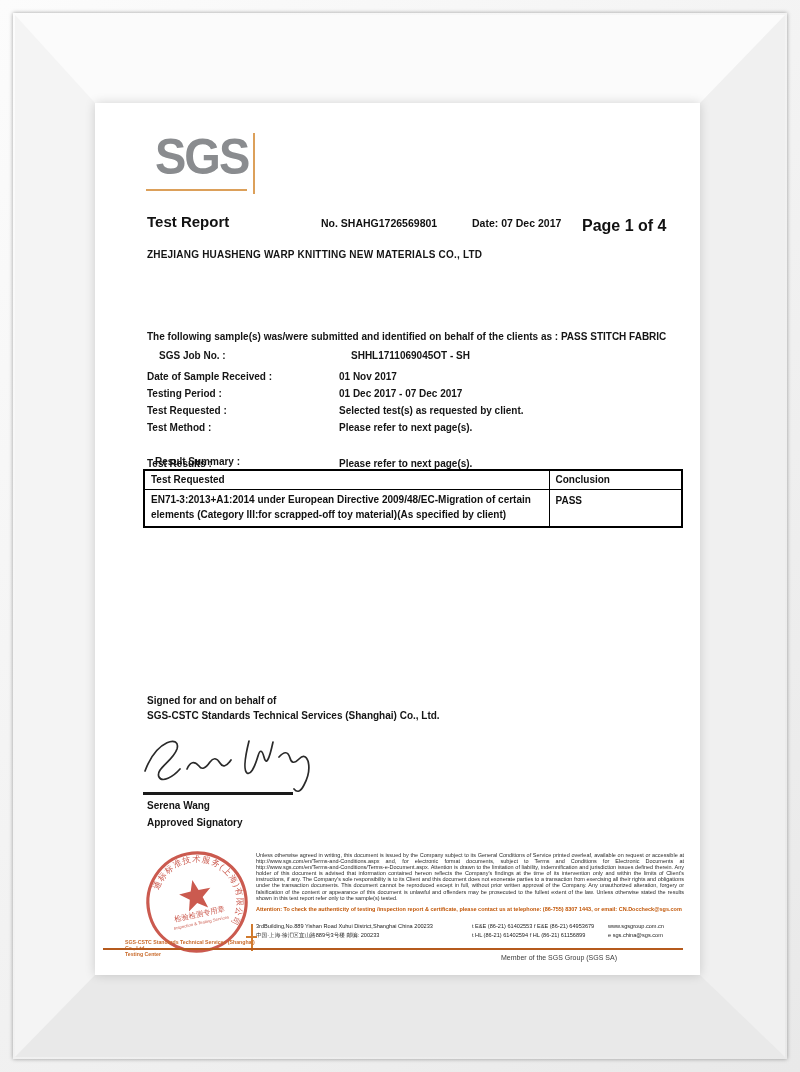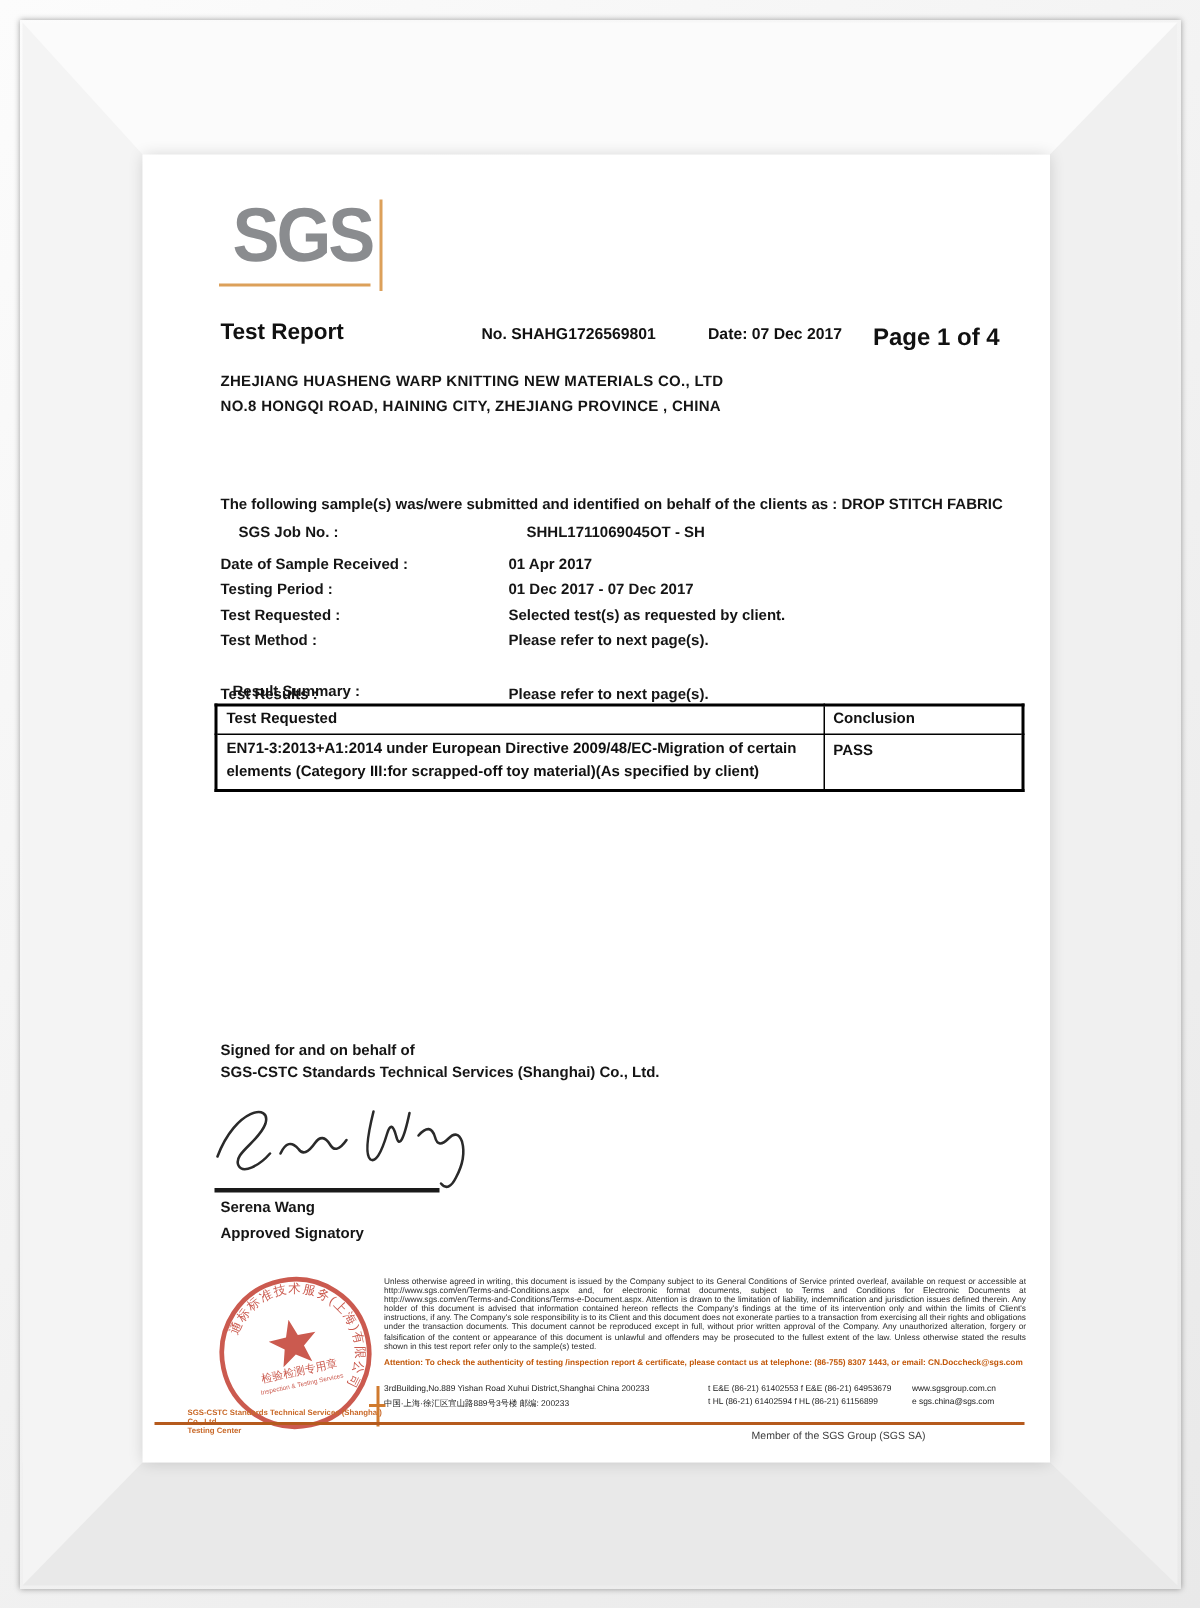--- a/index.html
+++ b/index.html
@@ -86,31 +86,30 @@
     <div class="abs sgs-logo">SGS</div>
     <div class="abs logo-underline"></div>
     <div class="abs logo-vline"></div>
 
     <div class="abs title doc-text">Test Report</div>
     <div class="abs hdr-no">No. SHAHG1726569801</div>
     <div class="abs hdr-date">Date: 07 Dec 2017</div>
     <div class="abs hdr-page">Page 1 of 4</div>
 
     <div class="abs client1 doc-text">ZHEJIANG HUASHENG WARP KNITTING NEW MATERIALS CO., LTD</div>
-    <div class="abs client2 doc-text">NO.8 HONGQI ROAD, HAINING CITY, ZHEJIANG PROVINCE , CHINA</div>
 
-    <div class="abs sample doc-text">The following sample(s) was/were submitted and identified on behalf of the clients as : DROP STITCH FABRIC</div>
+    <div class="abs sample doc-text">The following sample(s) was/were submitted and identified on behalf of the clients as : PASS STITCH FABRIC</div>
 
     <div class="abs frow doc-text" style="top:247px;margin-left:12px;">
       <span class="lbl">SGS Job No. :</span>
       <span class="fv">SHHL1711069045OT - SH</span>
     </div>
     <div class="abs frow doc-text" style="top:268px;">
       <span class="lbl">Date of Sample Received :</span>
-      <span class="fv">01 Apr 2017</span>
+      <span class="fv">01 Nov 2017</span>
     </div>
     <div class="abs frow doc-text" style="top:285px;">
       <span class="lbl">Testing Period :</span>
       <span class="fv">01 Dec 2017 - 07 Dec 2017</span>
     </div>
     <div class="abs frow doc-text" style="top:302px;">
       <span class="lbl">Test Requested :</span>
       <span class="fv">Selected test(s) as requested by client.</span>
     </div>
     <div class="abs frow doc-text" style="top:319px;">

